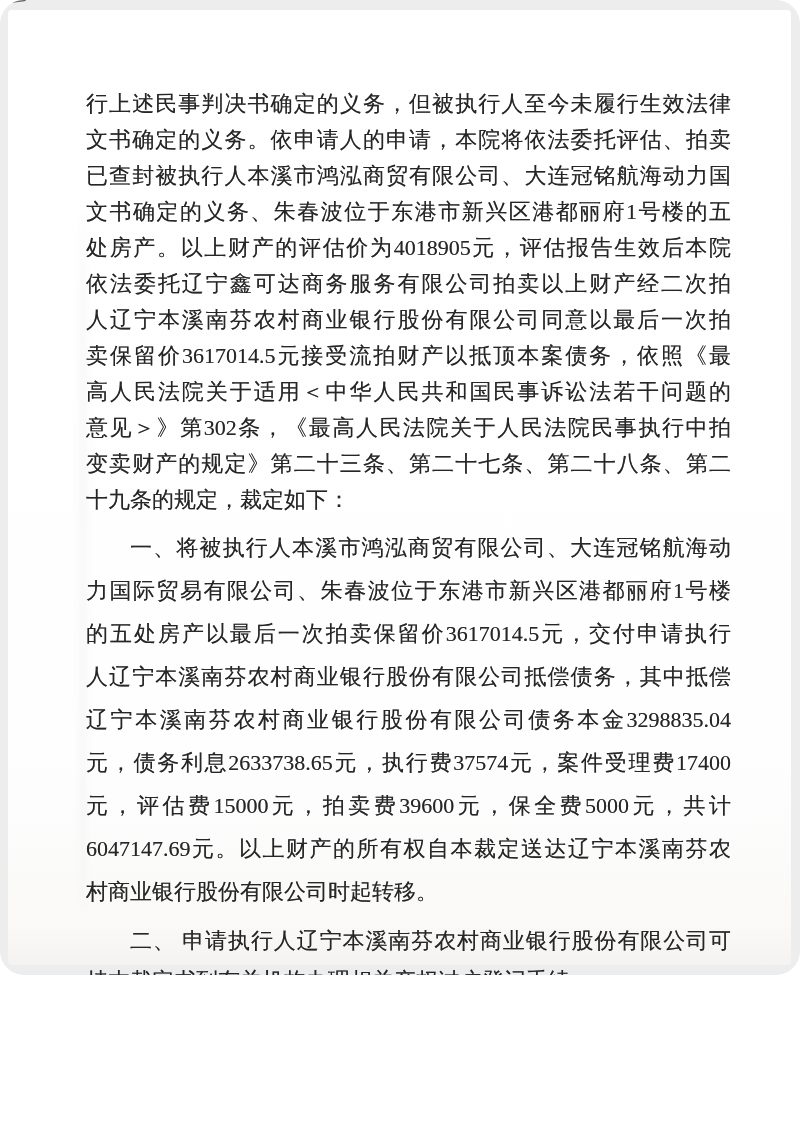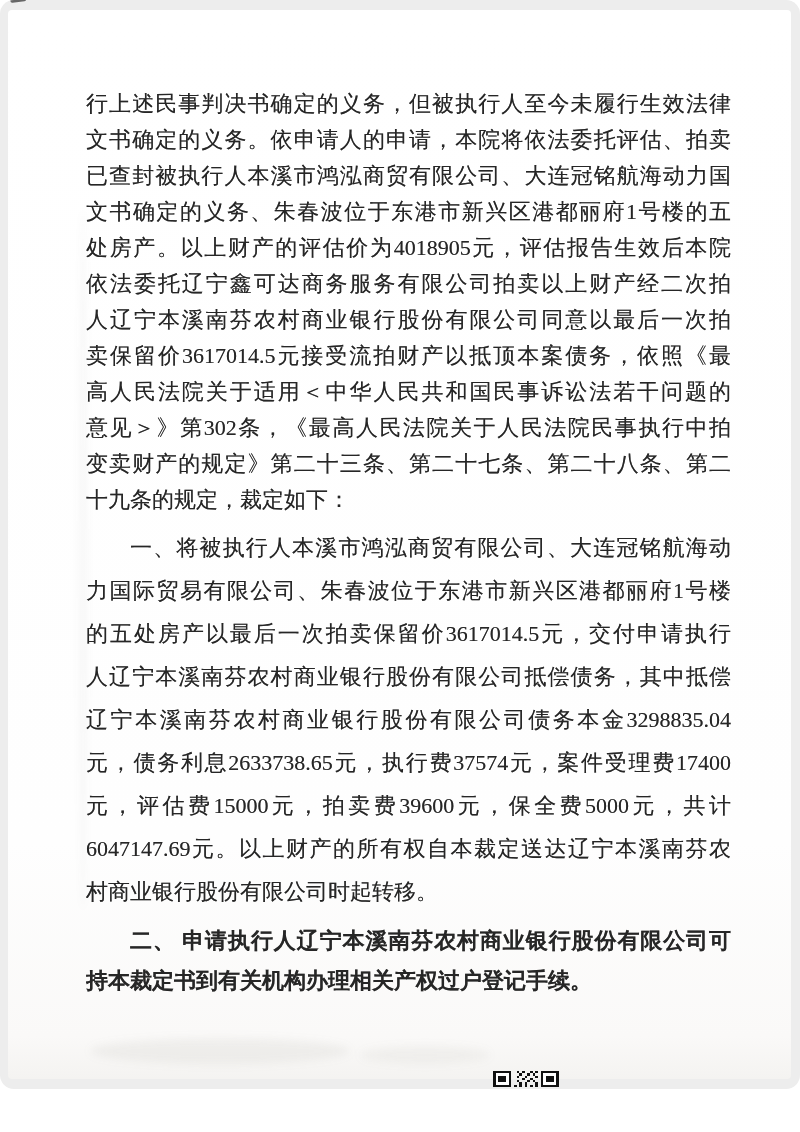--- a/index.html
+++ b/index.html
@@ -3,22 +3,22 @@
 <meta charset="utf-8">
 <style>
   html,body{margin:0;padding:0;}
   body{
     width:800px;height:1132px;
     background:#ffffff;
     font-family:"Liberation Serif","DejaVu Serif",serif;
     position:relative;overflow:hidden;
   }
   .canvas{
-    position:absolute;left:0;top:0;width:800px;height:1089px;
-    background:#ededed;border-radius:14px;overflow:hidden;
+    position:absolute;left:0;top:0;width:800px;height:975px;
+    background:#ededed;border-radius:24px;overflow:hidden;
   }
   .page{
     position:absolute;left:8px;top:10px;right:9px;bottom:10px;
     background:linear-gradient(180deg,#ffffff 0%,#fefefe 78%,#faf9f8 96%,#f4f3f1 100%);
     border-radius:4px;
   }
   .textblock{
     position:absolute;left:78px;top:76px;width:645px;
     font-size:22px;color:#262626;
     text-shadow:0 0 .4px rgba(40,40,40,.55);
@@ -27,21 +27,21 @@
     text-align:justify;
     -moz-text-align-last:justify;
     text-align-last:justify;
     text-justify:inter-character;
     overflow:hidden;
   }
   .p1 .ln{height:36px;line-height:36px;}
   .p2{margin-top:8px}
   .p2 .ln{height:43px;line-height:43px;}
   .p3{margin-top:8px}
-  .p3 .ln{height:40px;line-height:40px;font-weight:bold;}
+  .p3 .ln{height:40px;line-height:40px;}
   .ln.e{text-align-last:left;-moz-text-align-last:left;text-align:center;}
   .ln.ind{text-indent:44px;}
   .qr{position:absolute;left:485px;top:1061px;width:66px;height:57px;}
   .eq{
     position:absolute;left:645px;top:1078px;width:18px;height:16px;
     font-family:"DejaVu Sans Mono",monospace;font-size:20px;font-weight:700;
     color:#2b2b2b;transform:scaleX(1.15);line-height:16px;
   }
   .smudge{position:absolute;border-radius:50%;filter:blur(4px);pointer-events:none;}
   .sm1{left:82px;top:1028px;width:260px;height:26px;background:rgba(120,115,105,.07);}

